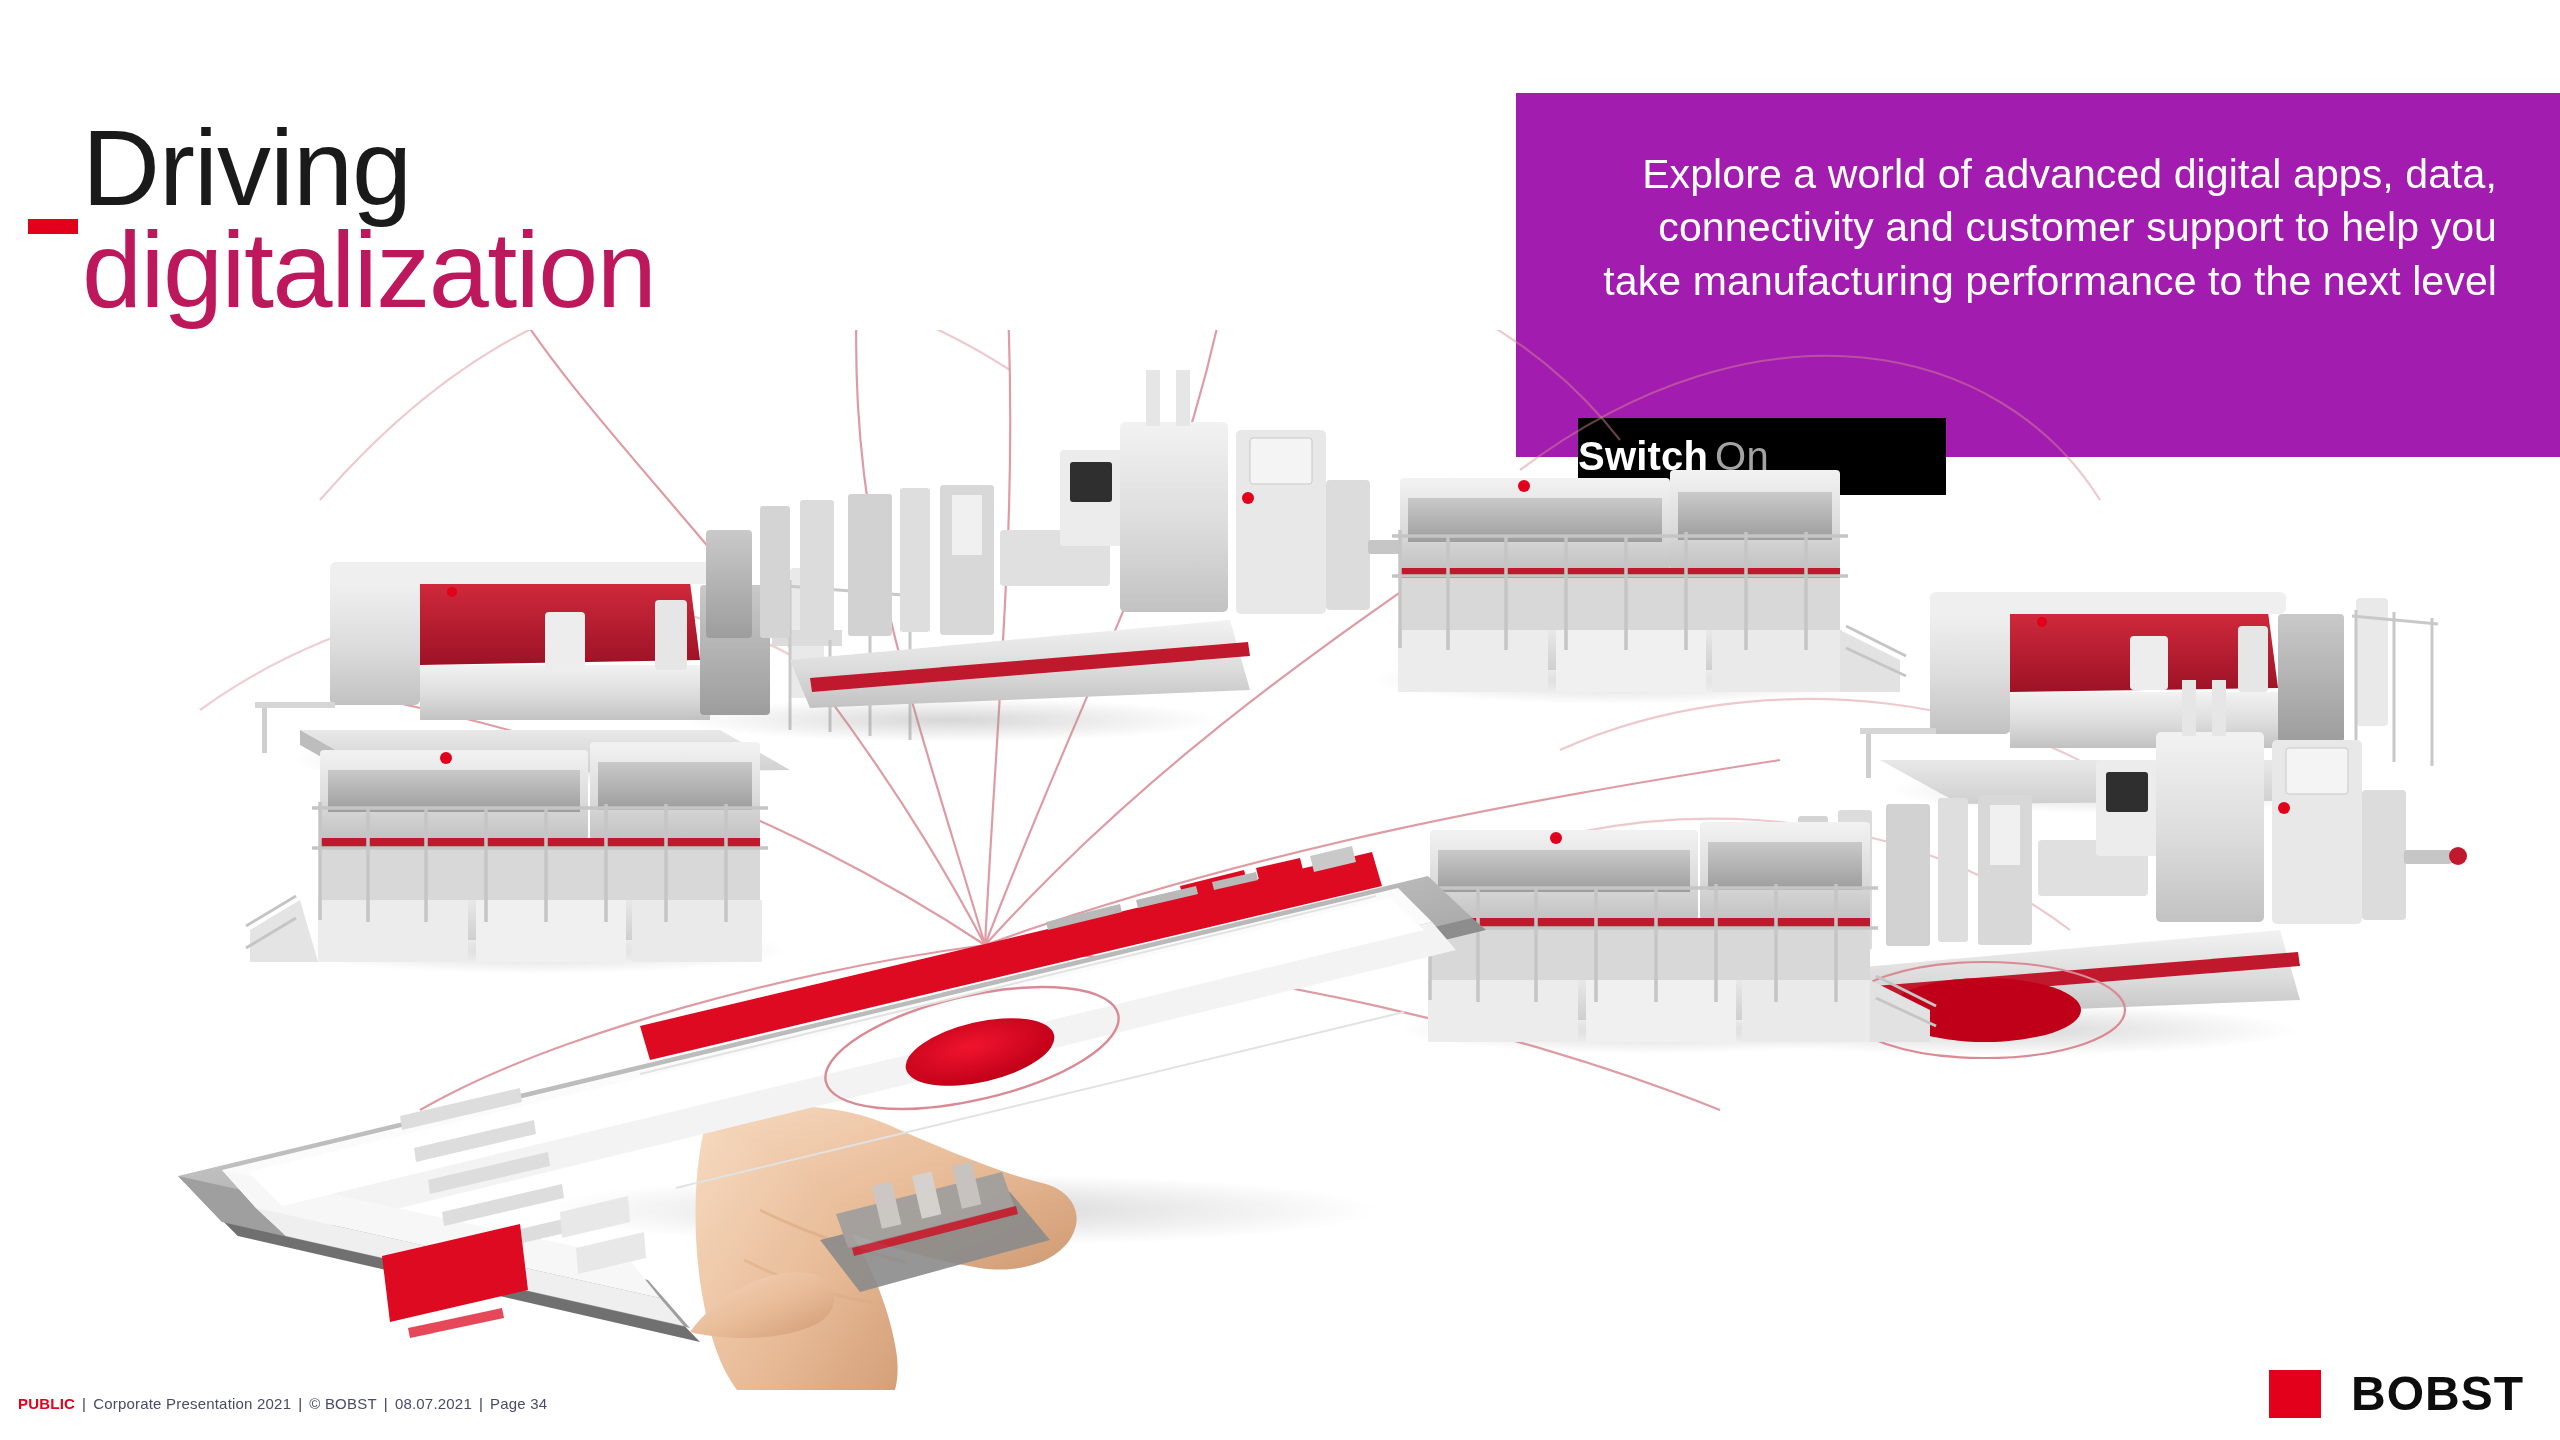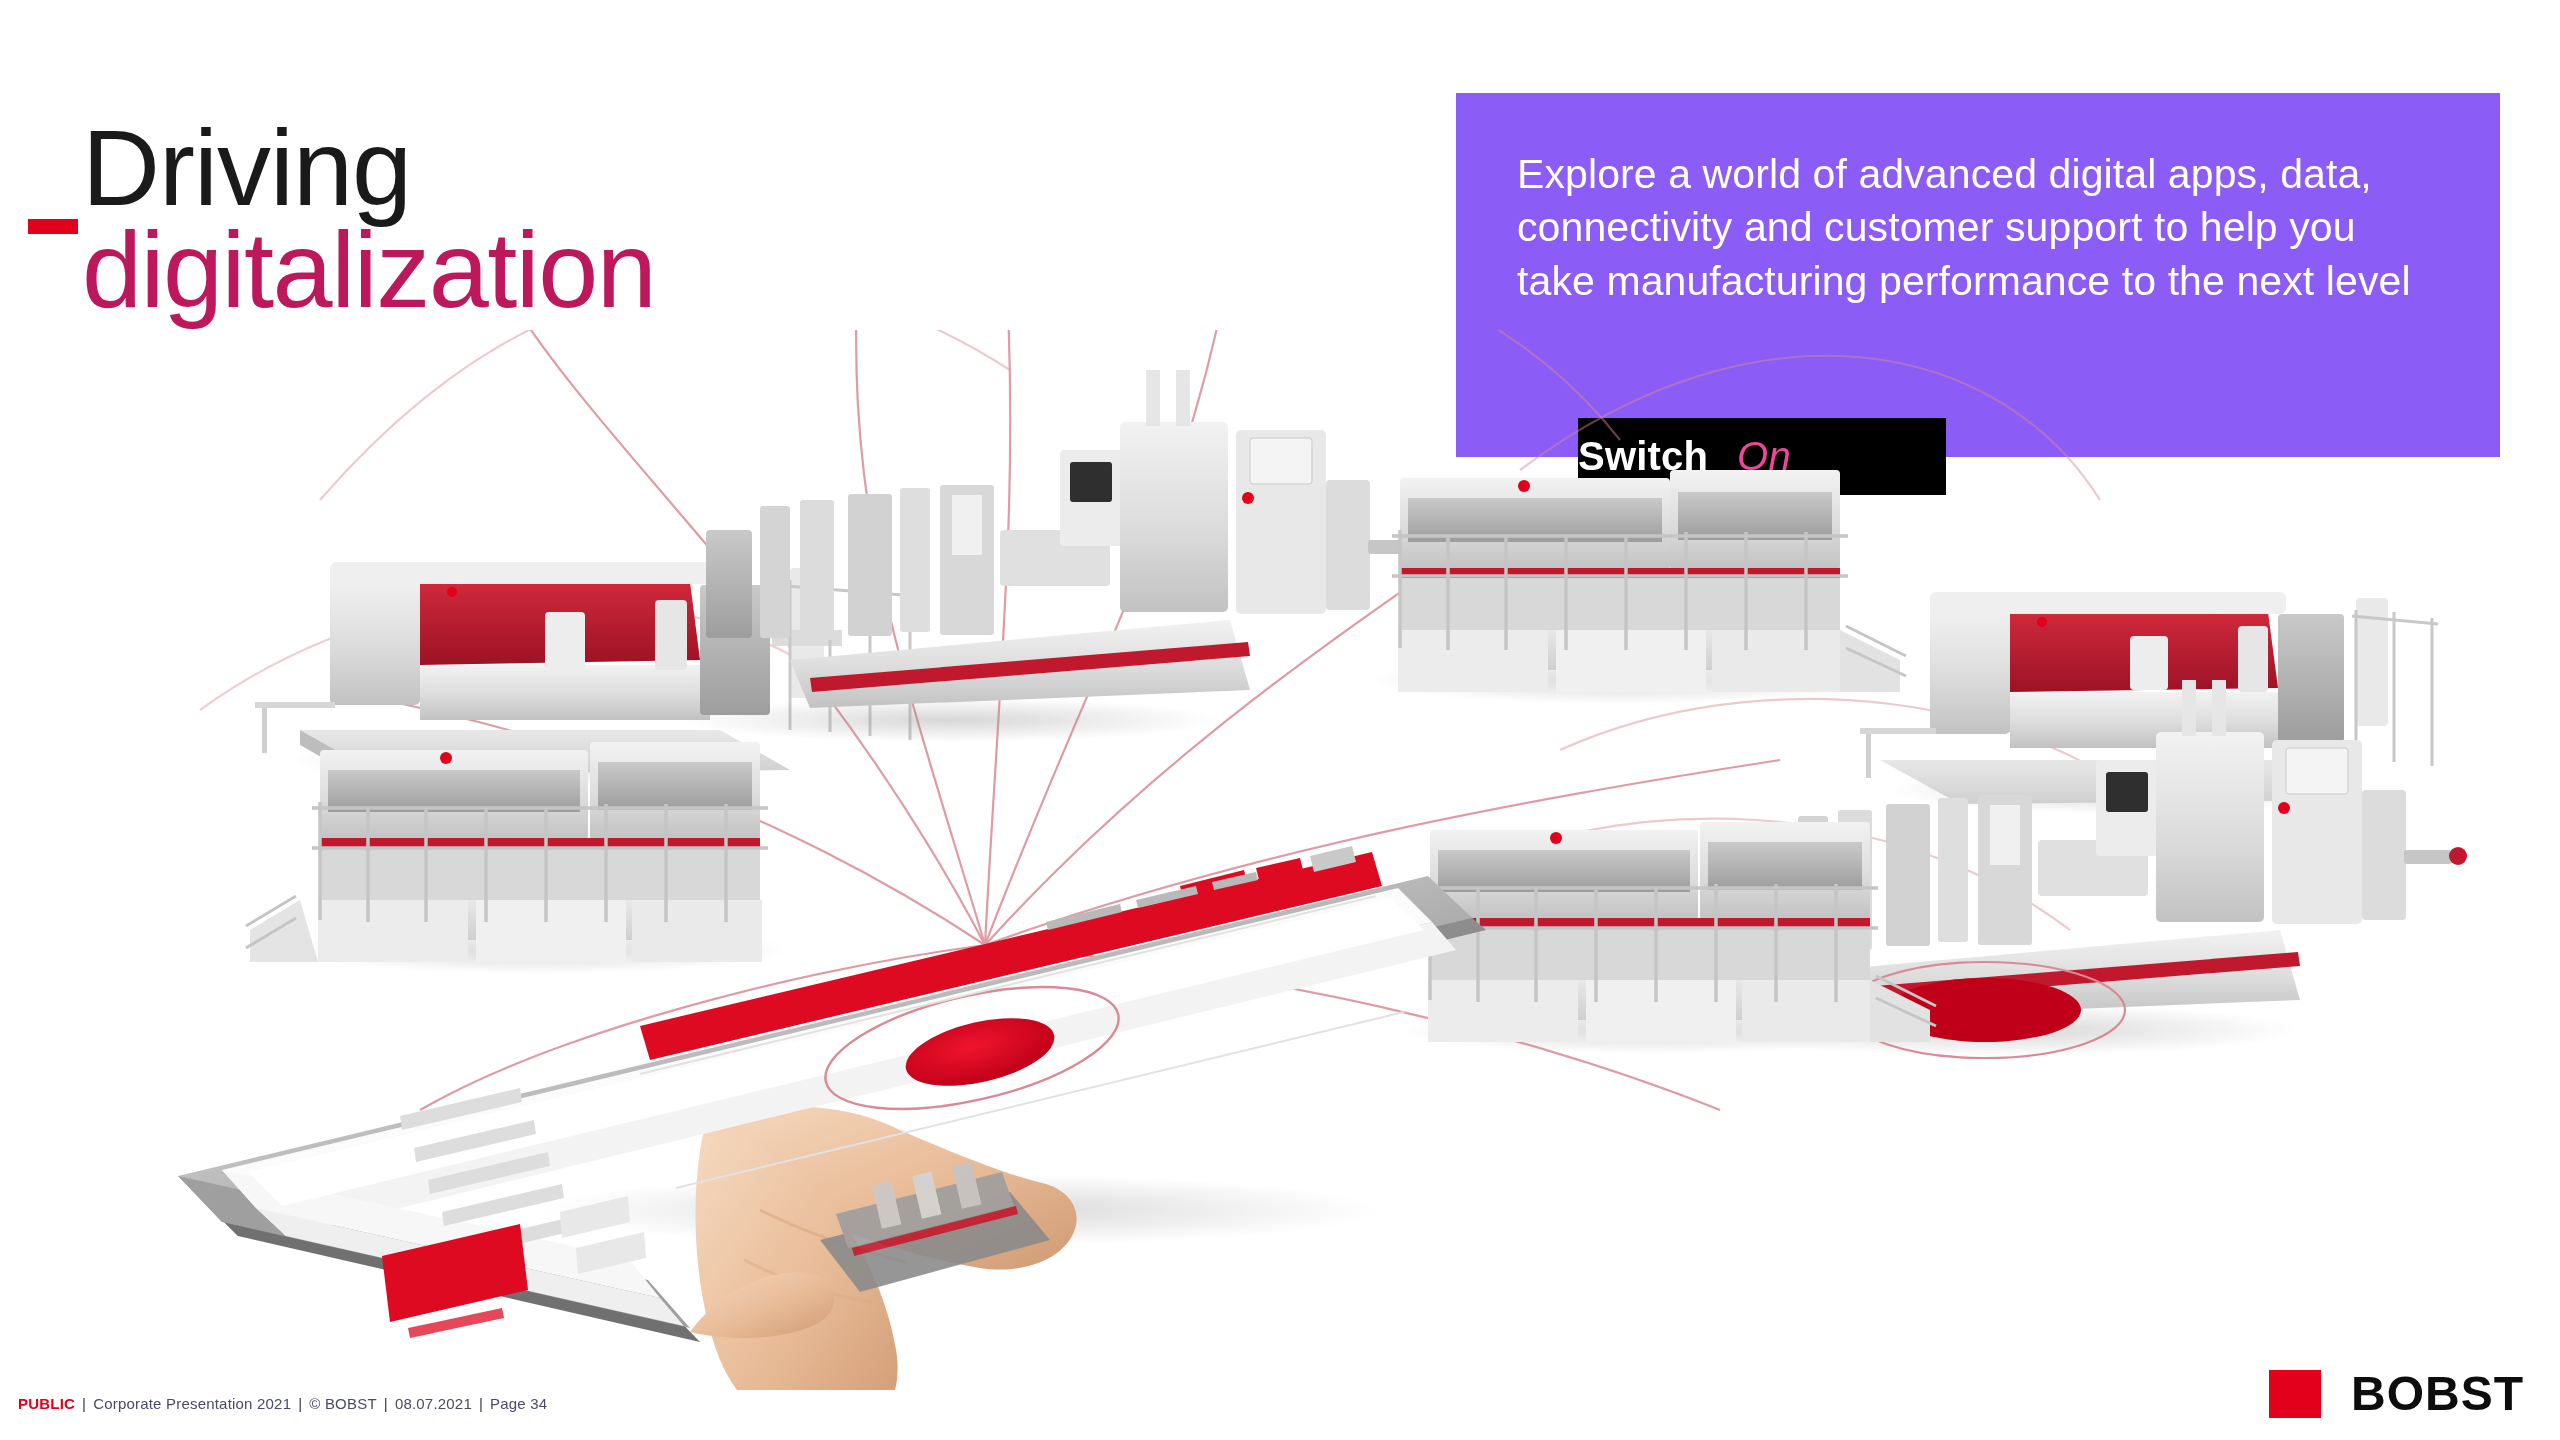--- a/index.html
+++ b/index.html
@@ -55,25 +55,26 @@
     font-weight: 400;
     color: #be185d;
     letter-spacing: -1.5px;
     line-height: 1.05;
     white-space: nowrap;
   }
 
   
   .callout {
     position: absolute;
-    left: 1456px;
+    left: 1516px;
     top: 93px;
     width: 1044px;
     height: 364px;
-    background: #8b5cf6;
+    background: #a21caf;
+    text-align: right;
   }
   .callout-text {
     position: absolute;
     left: 61px;
     top: 55px;
     width: 920px;
     color: #ffffff;
     font-size: 41px;
     font-weight: 400;
     line-height: 1.30;
@@ -92,25 +93,24 @@
     align-items: center;
     box-sizing: border-box;
     letter-spacing: 0.2px;
   }
   .switch-strong {
     color: #ffffff;
     font-size: 40px;
     font-weight: 700;
   }
   .switch-light {
-    color: #ec4899;
+    color: #a3a3a3;
     font-size: 40px;
     font-weight: 400;
-    margin-left: 29px;
-    font-style: italic;
+    margin-left: 7px;
   }
 
   
   .artwork {
     position: absolute;
     left: 0;
     top: 330px;
     width: 2560px;
     height: 1060px;
     pointer-events: none;

